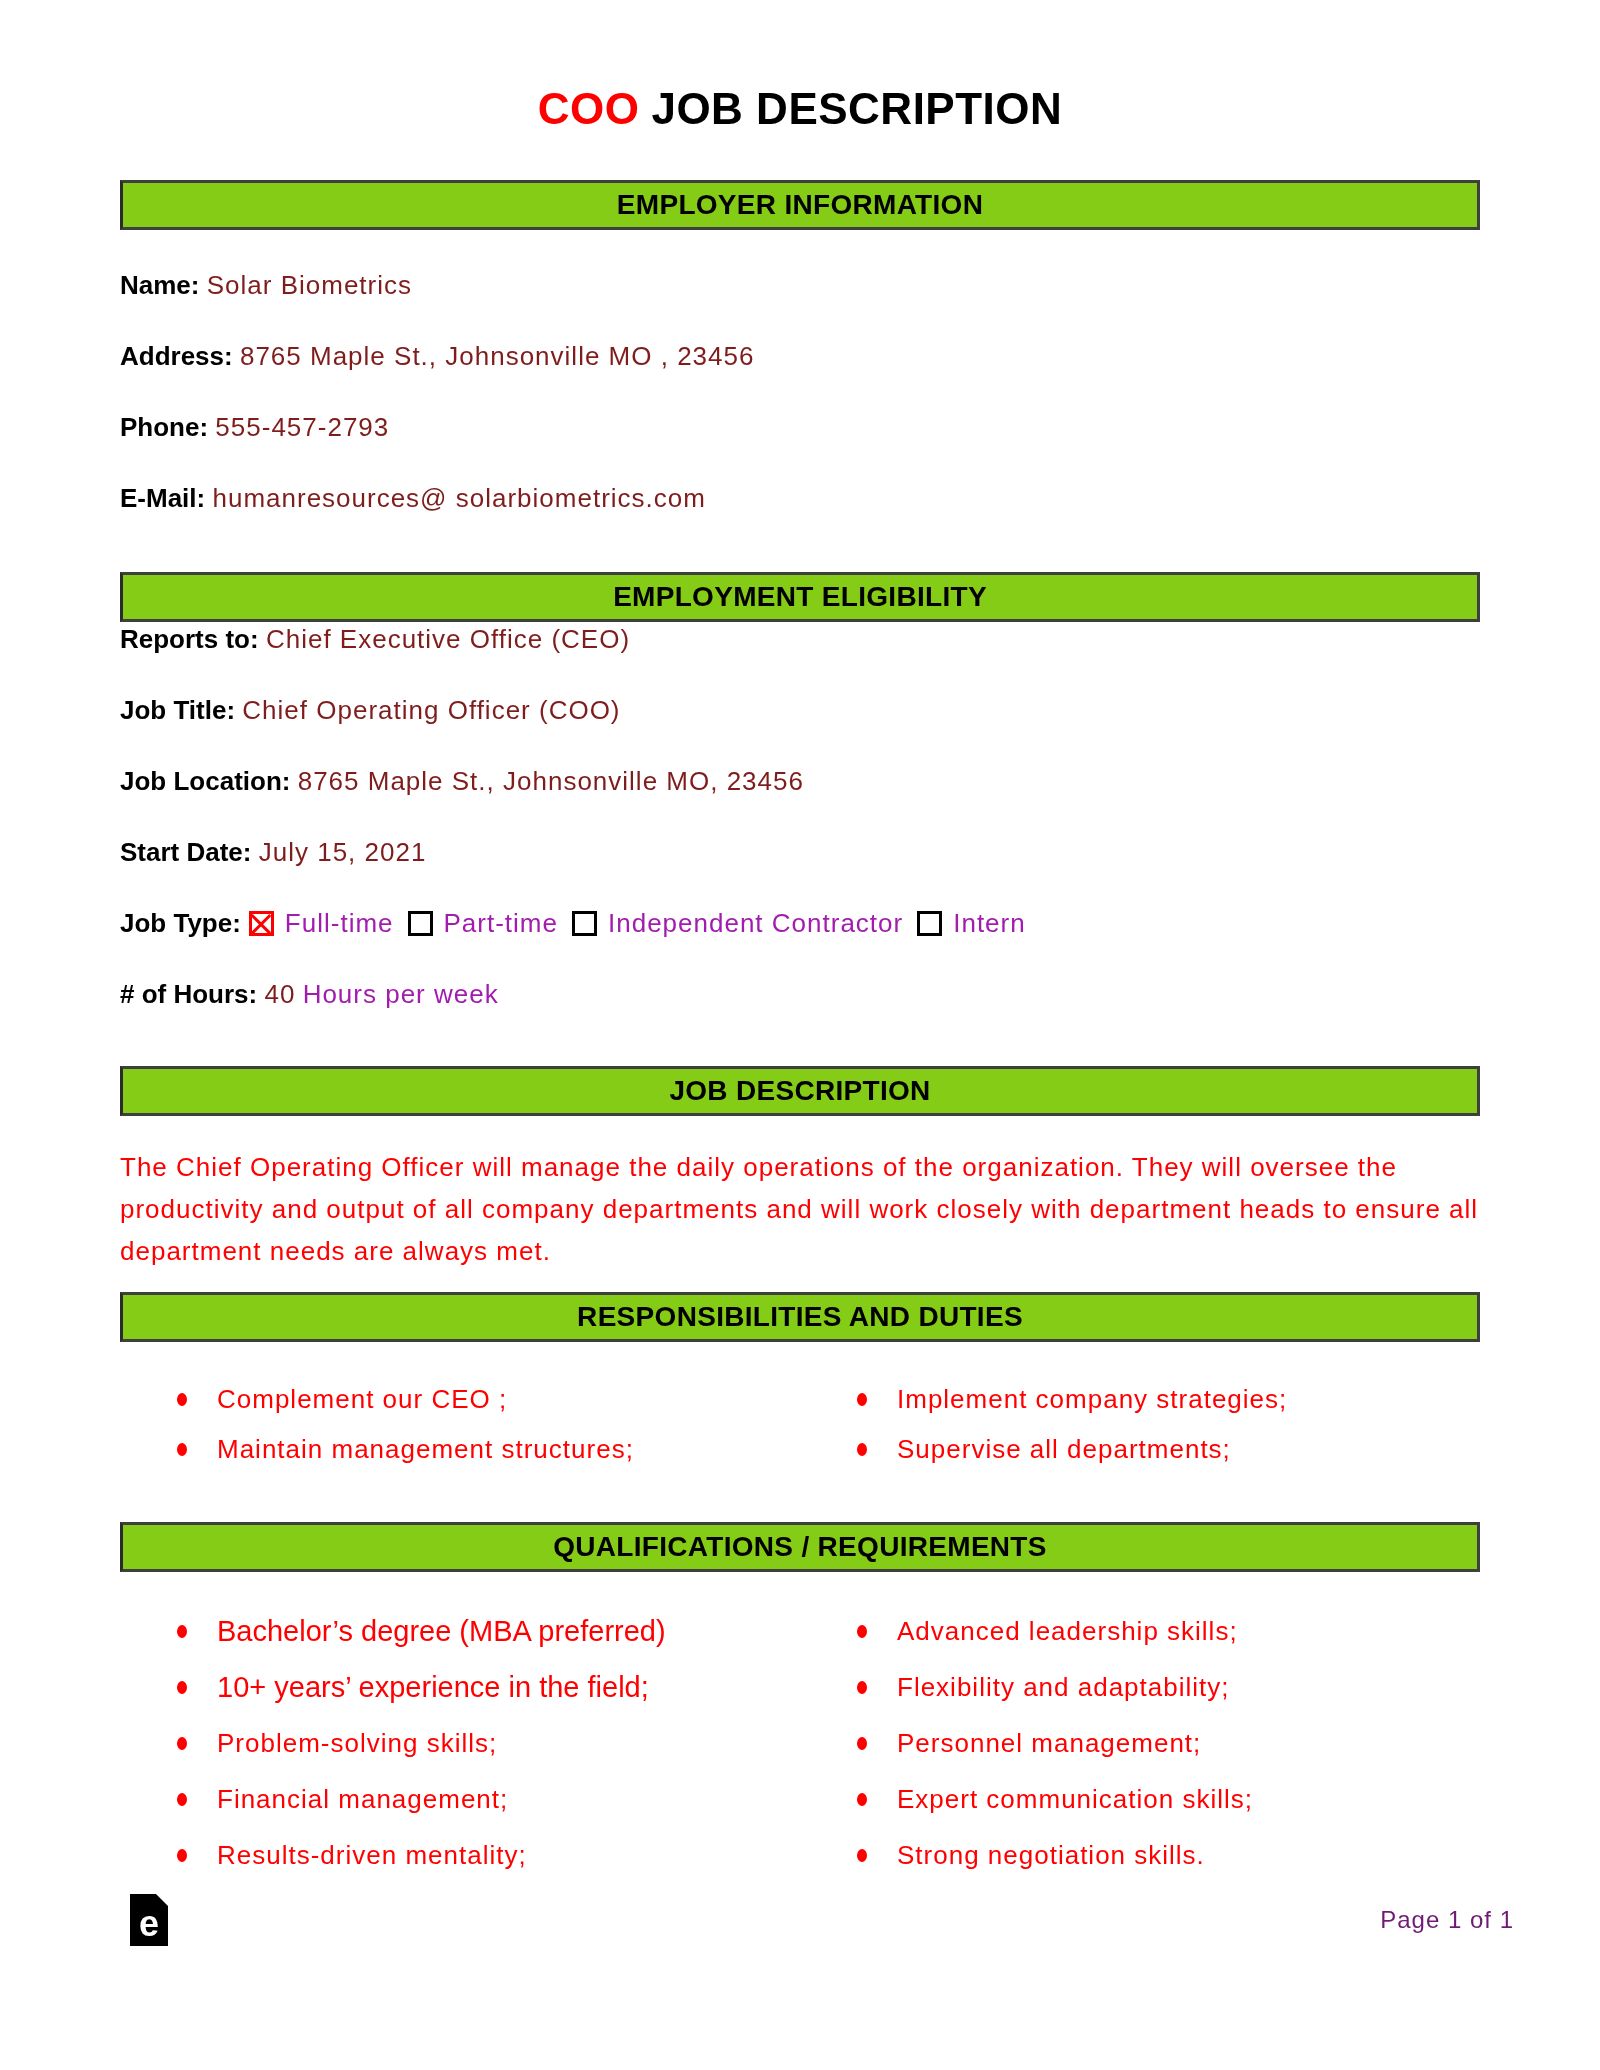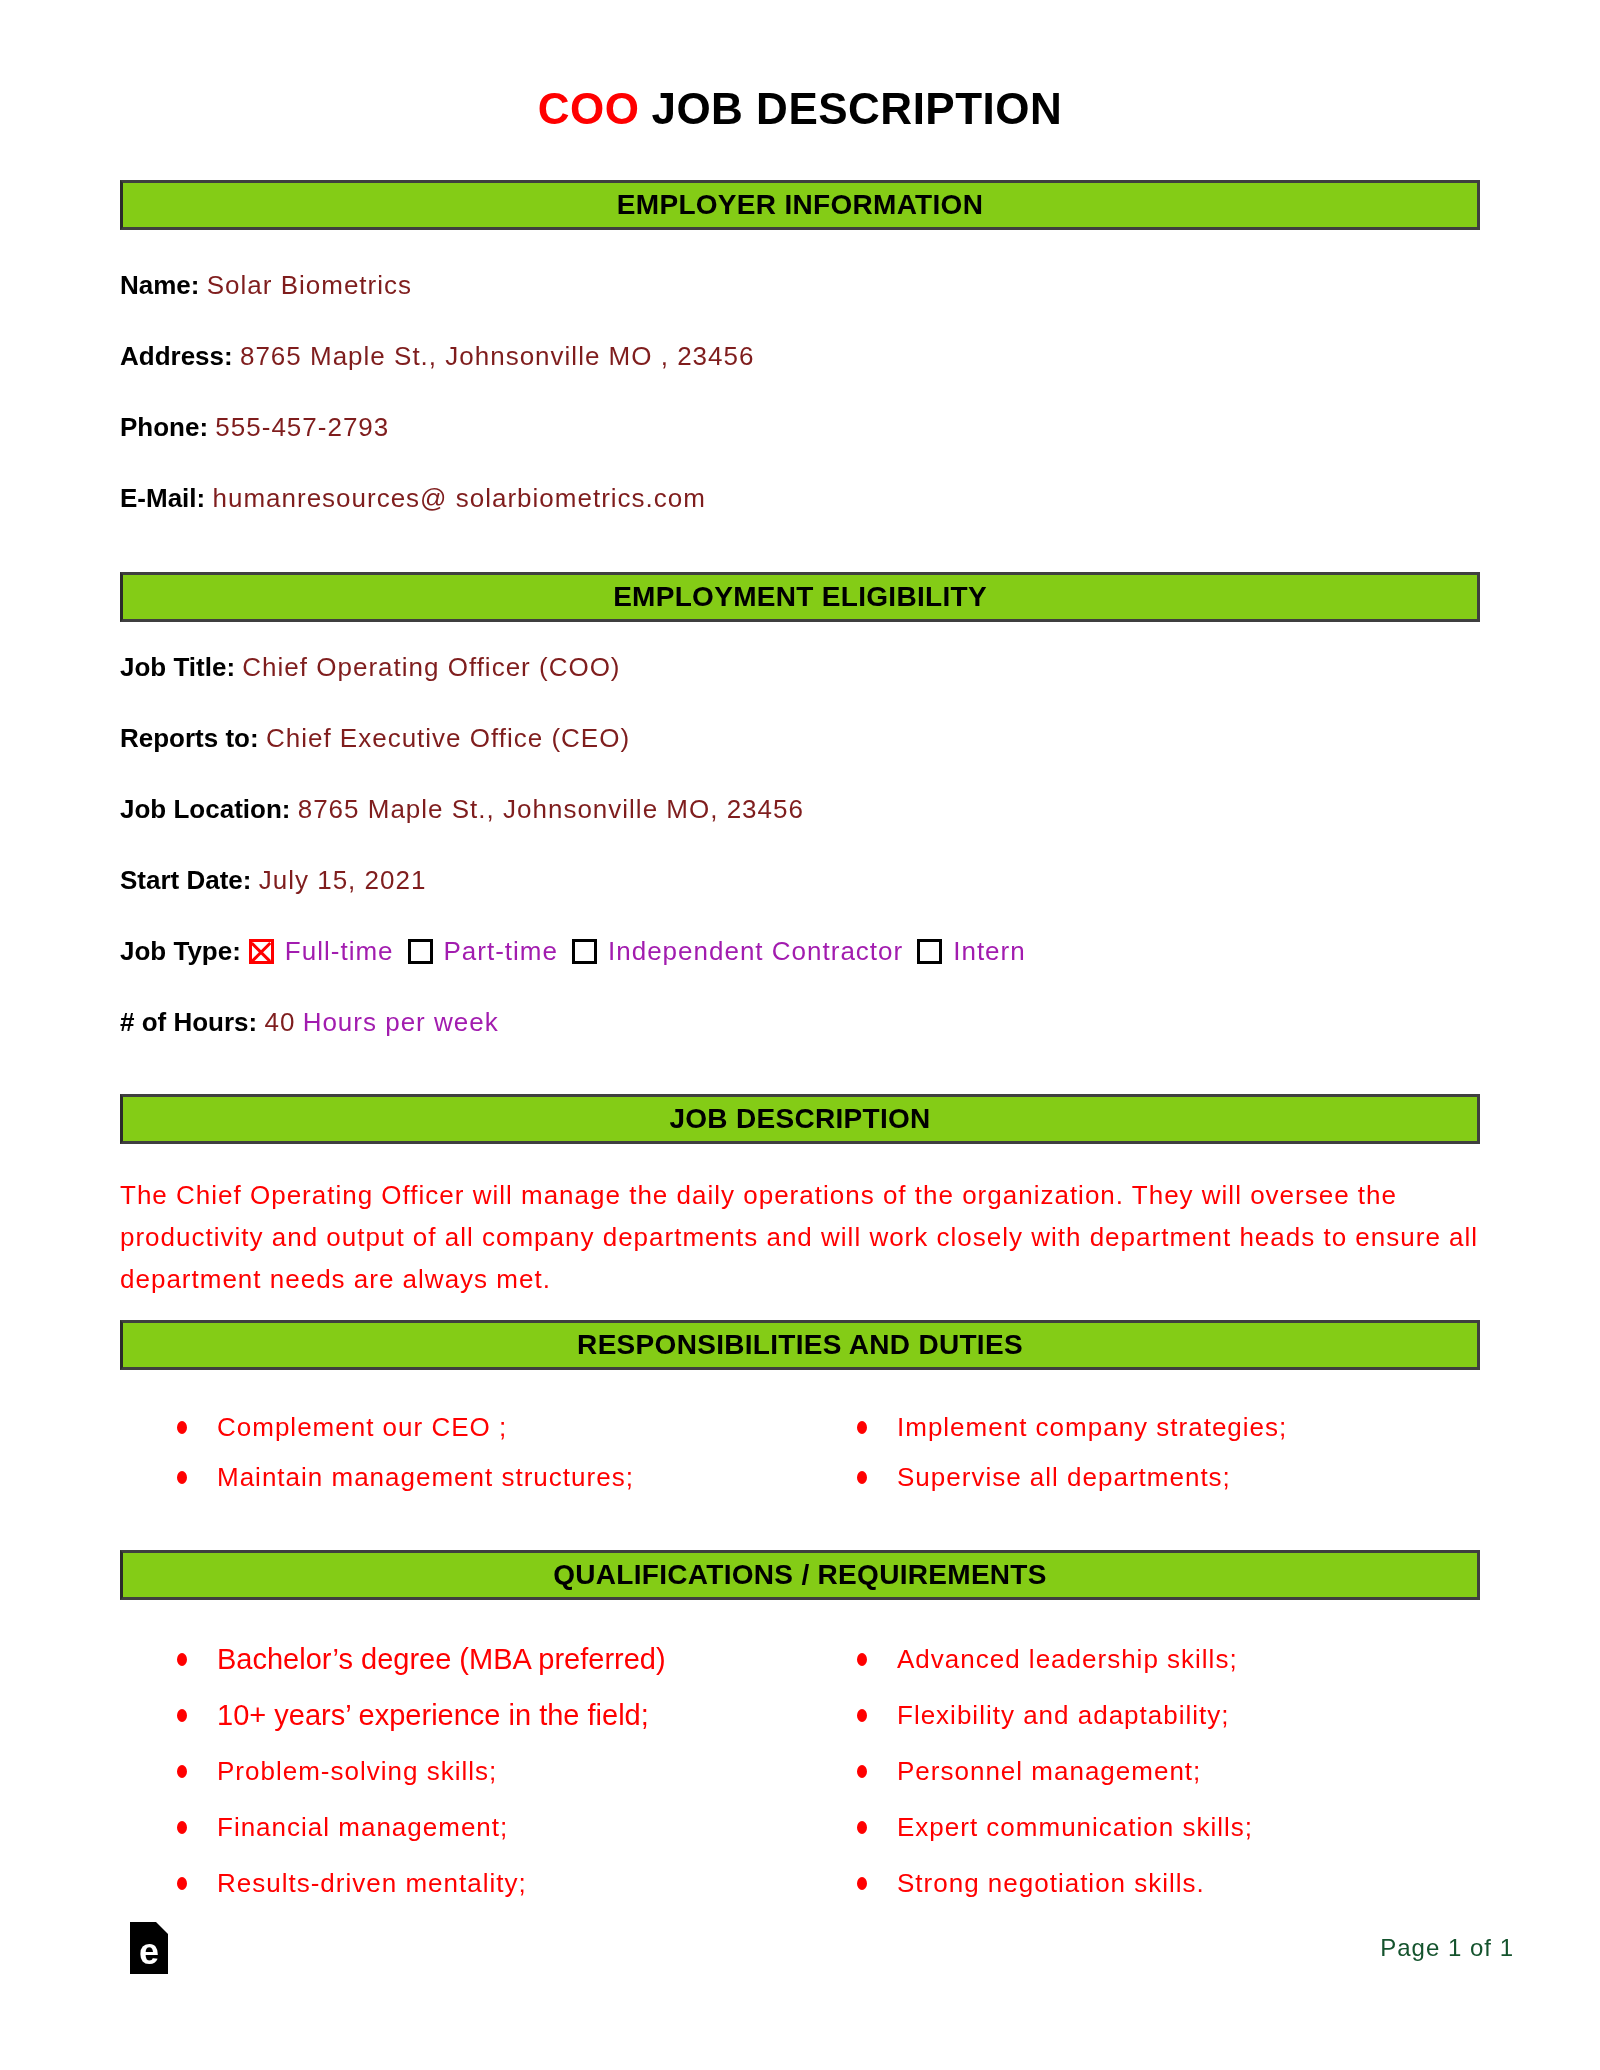--- a/index.html
+++ b/index.html
@@ -141,21 +141,21 @@
     border-top: 12px solid #ffffff;
     border-left: 12px solid transparent;
   }
   .logo-e {
     color: #fff;
     font-weight: bold;
     font-size: 36px;
     line-height: 36px;
     margin-top: 8px;
   }
-  .page-num { font-size: 24px; letter-spacing: 1px; color: #14532d; }
+  .page-num { font-size: 24px; letter-spacing: 1px; color: #701a75; }
 </style>
 </head>
 <body>
 
 <div class="page">
 
   <h1 class="doc-title"><span class="accent">COO</span><span>JOB DESCRIPTION</span></h1>
 
   <div class="section-box mt-box1">
     <span>EMPLOYER INFORMATION</span>
@@ -175,27 +175,27 @@
   </div>
   <div class="field">
     <span class="label">E-Mail:</span>
     <span class="value">humanresources@ solarbiometrics.com</span>
   </div>
 
   <div class="section-box mt-box2">
     <span>EMPLOYMENT ELIGIBILITY</span>
   </div>
 
+  <div class="field">
+    <span class="label">Reports to:</span>
+    <span class="value">Chief Executive Office (CEO)</span>
+  </div>
   <div class="field first2">
     <span class="label">Job Title:</span>
     <span class="value">Chief Operating Officer (COO)</span>
-  </div>
-  <div class="field">
-    <span class="label">Reports to:</span>
-    <span class="value">Chief Executive Office (CEO)</span>
   </div>
   <div class="field">
     <span class="label">Job Location:</span>
     <span class="value">8765 Maple St., Johnsonville MO, 23456</span>
   </div>
   <div class="field">
     <span class="label">Start Date:</span>
     <span class="value">July 15, 2021</span>
   </div>
 

